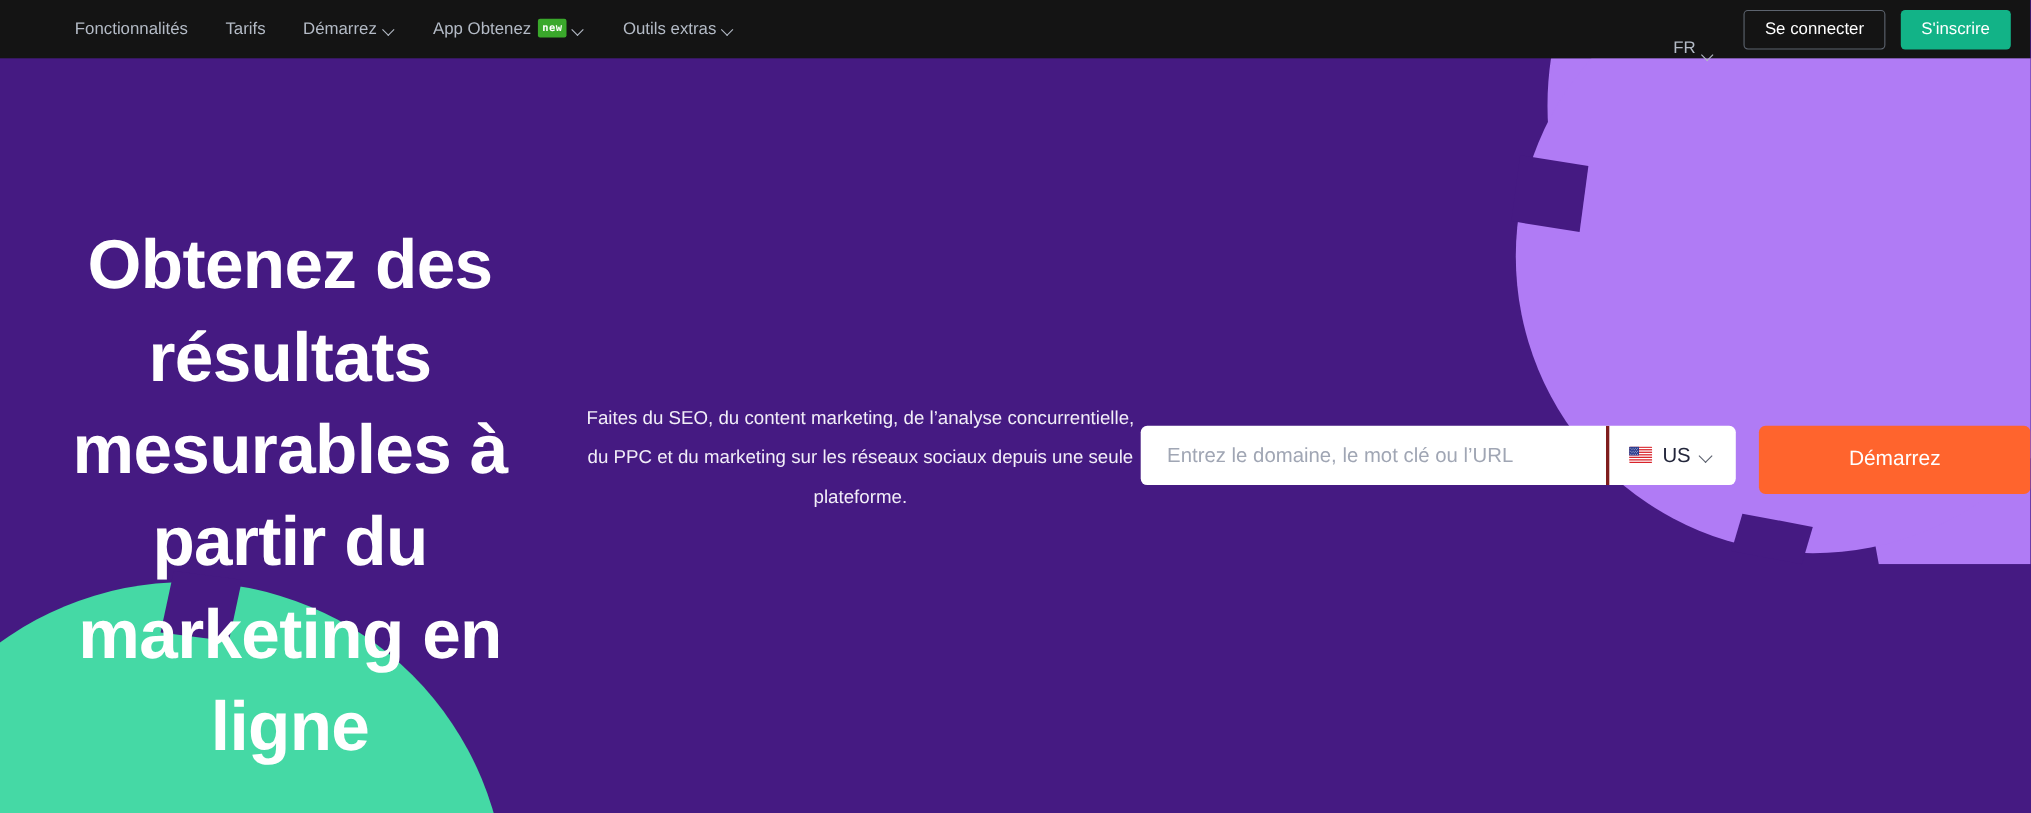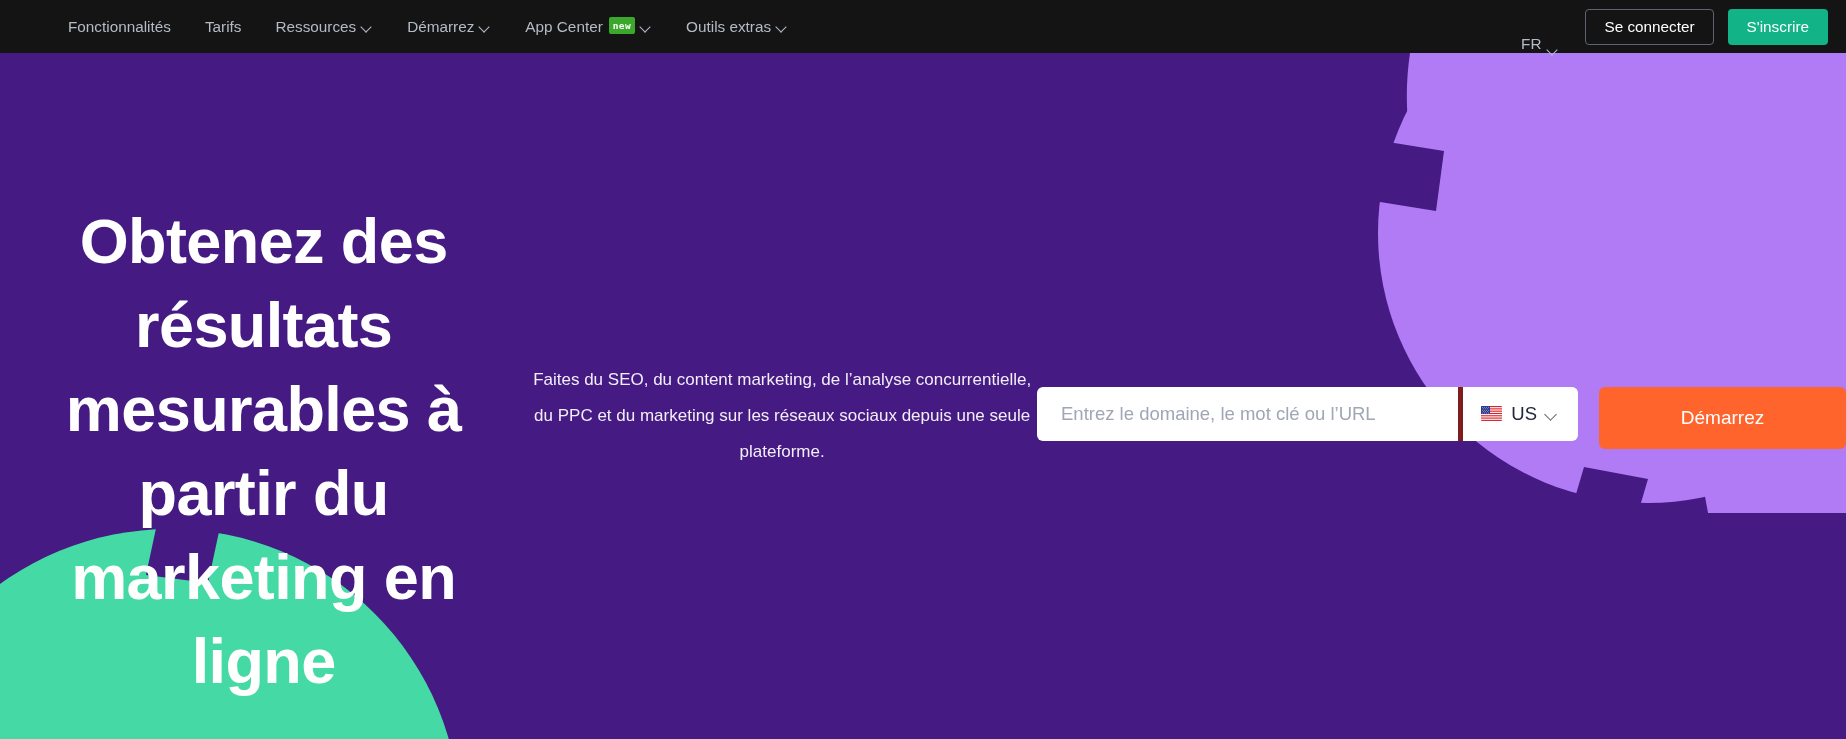--- a/index.html
+++ b/index.html
@@ -219,21 +219,21 @@
     min-width: 0;
   }
   #search-input::placeholder { color: #a0a6b4; }
 
   #db-select {
     display: flex;
     align-items: center;
     gap: 9px;
     height: 100%;
     padding: 0 19px 0 18px;
-    border-left: 5px solid #7f1d1d;
+    border-left: 3px solid #7f1d1d;
     cursor: pointer;
     user-select: none;
     flex: none;
   }
   #db-label {
     color: #23263b;
     font-size: 18.5px;
   }
   #db-select .chev { color: #5b606d; width: 13px; height: 8px; }
   #db-select .chev::before { width: 8px; height: 8px; border-width: 1.6px; }
@@ -294,32 +294,28 @@
     <div class="nav-main">
 
       <div class="nav-item">
         <span>Fonctionnalités</span>
       </div>
 
       <div class="nav-item">
         <span>Tarifs</span>
       </div>
 
-      <div class="nav-item">
-        <span>Ressources</span>
-        <i class="chev"></i>
-      </div>
 
       <div class="nav-item">
         <span>Démarrez</span>
         <i class="chev"></i>
       </div>
 
       <div class="nav-item">
-        <span>App Center</span>
+        <span>App Obtenez</span>
         <span class="badge-new">new</span>
         <i class="chev"></i>
       </div>
 
       <div class="nav-item">
         <span>Outils extras</span>
         <i class="chev"></i>
       </div>
 
     </div>

